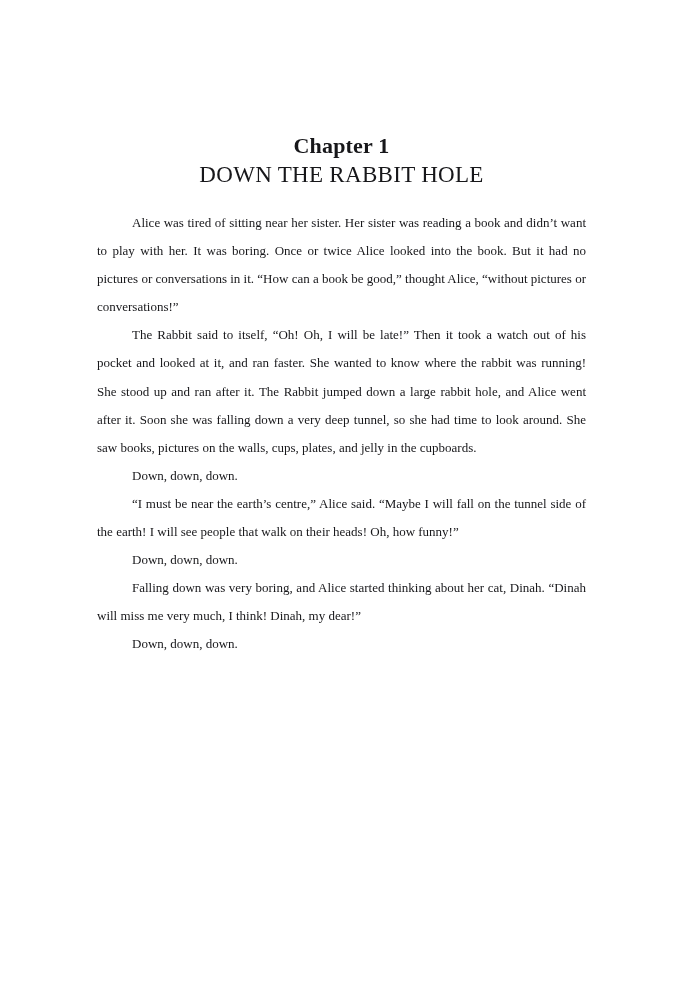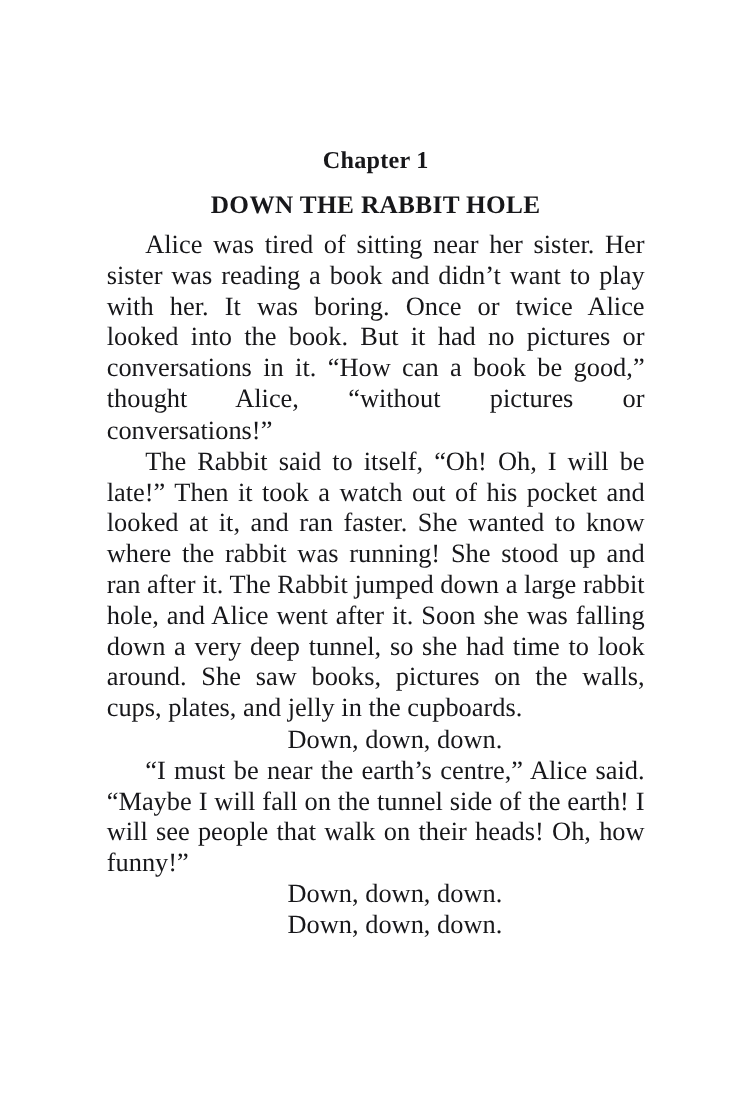--- a/index.html
+++ b/index.html
@@ -33,48 +33,48 @@
   .chapter-label {
     font-size: 22px;
     font-weight: 700;
     line-height: 28px;
     letter-spacing: 0.2px;
     margin: 0;
   }
 
   .chapter-title {
     font-size: 23px;
-    font-weight: 700;
+    font-weight: 400;
     line-height: 30px;
     letter-spacing: 0.3px;
-    margin: 12px;
+    margin: 0;
     white-space: nowrap;
   }
 
   
   .body-copy {
     position: absolute;
     left: 97px;
     top: 209px;
     width: 489px;
   }
 
   .body-copy p {
     margin: 0;
-    font-size: 24px;
+    font-size: 13px;
     line-height: 28.1px;
     text-align: justify;
     text-indent: 35px;
     text-justify: inter-word;
     hyphens: manual;
   }
 
   
   .body-copy p.short {
-    text-align: center;
+    text-align: left;
   }
 
   
   .folio {
     position: absolute;
     left: 0;
     top: 888px;
     width: 682px;
     text-align: center;
     font-size: 20px;
@@ -91,18 +91,19 @@
     <div class="chapter-label">Chapter 1</div>
     <div class="chapter-title">DOWN THE RABBIT HOLE</div>
   </div>
 
   <div class="body-copy">
     <p>Alice was tired of sitting near her sister. Her sister was reading a book and didn’t want to play with her. It was boring. Once or twice Alice looked into the book. But it had no pictures or conversations in it. “How can a book be good,” thought Alice, “without pictures or conversations!”</p>
     <p>The Rabbit said to itself, “Oh! Oh, I will be late!” Then it took a watch out of his pocket and looked at it, and ran faster. She wanted to know where the rabbit was running! She stood up and ran after it. The Rabbit jumped down a large rabbit hole, and Alice went after it. Soon she was falling down a very deep tunnel, so she had time to look around. She saw books, pictures on the walls, cups, plates, and jelly in the cupboards.</p>
     <p class="short">Down, down, down.</p>
     <p>“I must be near the earth’s centre,” Alice said. “Maybe I will fall on the tunnel side of the earth! I will see people that walk on their heads! Oh, how funny!”</p>
     <p class="short">Down, down, down.</p>
+    <p>Falling down was very boring, and Alice started thinking about her cat, Dinah. “Dinah will miss me very much, I think! Dinah, my dear!”</p>
     <p class="short">Down, down, down.</p>
   </div>
 
   <div class="folio">5</div>
 
 </div>
 
 </body></html>

